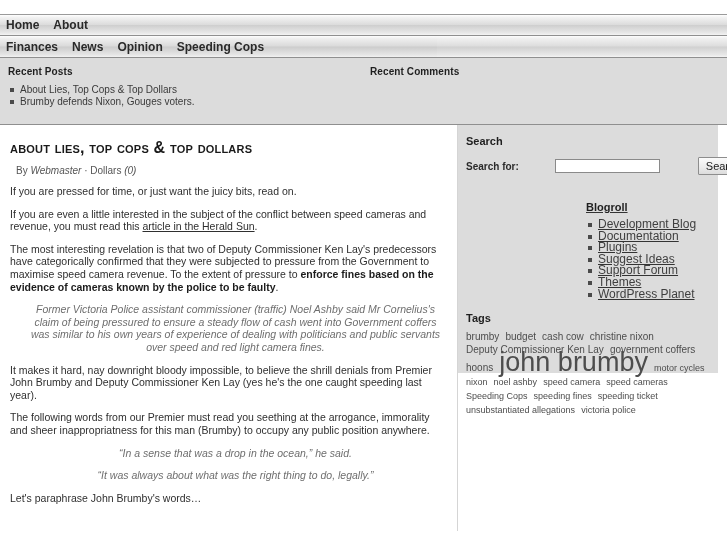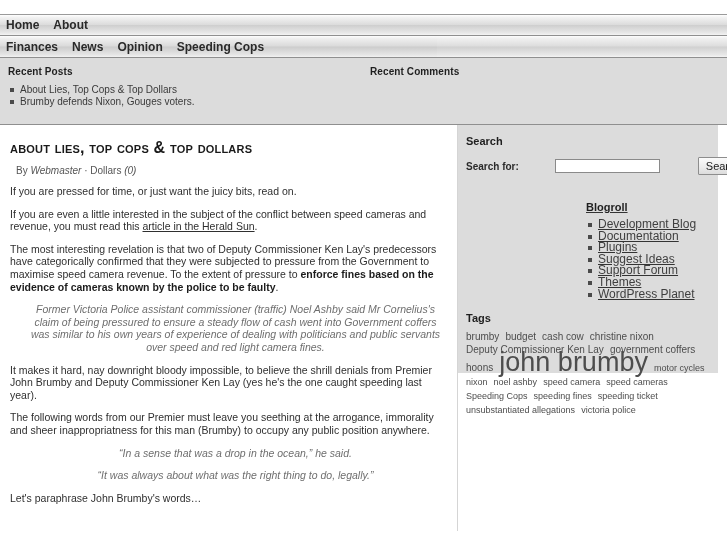--- a/index.html
+++ b/index.html
@@ -295,21 +295,21 @@
       <p>If you are pressed for time, or just want the juicy bits, read on.</p>
 
       <p><span>If you are even a little interested in the subject of the conflict between speed cameras and revenue, you must read this </span><a class="inline">article in the Herald Sun</a><span>.</span></p>
 
       <p><span>The most interesting revelation is that two of Deputy Commissioner Ken Lay's predecessors have categorically confirmed that they were subjected to pressure from the Government to maximise speed camera revenue. To the extent of pressure to </span><strong>enforce fines based on the evidence of cameras known by the police to be faulty</strong><span>.</span></p>
 
       <p class="quote">Former Victoria Police assistant commissioner (traffic) Noel Ashby said Mr Cornelius's claim of being pressured to ensure a steady flow of cash went into Government coffers was similar to his own years of experience of dealing with politicians and public servants over speed and red light camera fines.</p>
 
       <p>It makes it hard, nay downright bloody impossible, to believe the shrill denials from Premier John Brumby and Deputy Commissioner Ken Lay (yes he's the one caught speeding last year).</p>
 
-      <p>The following words from our Premier must leave you seething at the arrogance, immorality and sheer inappropriatness for this man (Brumby) to occupy any public position anywhere.</p>
+      <p>The following words from our Premier must read you seething at the arrogance, immorality and sheer inappropriatness for this man (Brumby) to occupy any public position anywhere.</p>
 
       <p class="quote">“In a sense that was a drop in the ocean,” he said.</p>
       <p class="quote">“It was always about what was the right thing to do, legally.”</p>
 
       <p>Let's paraphrase John Brumby's words…</p>
 
     </div>
   </div>
 
   <div class="sidebar">

